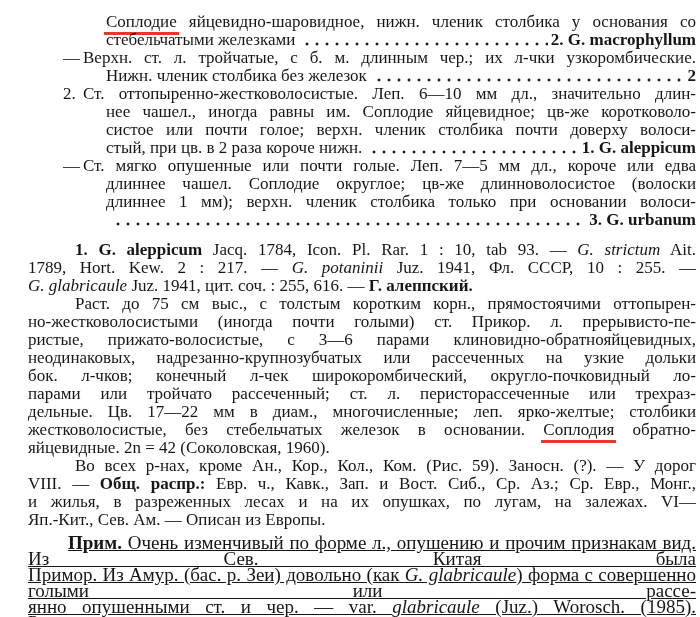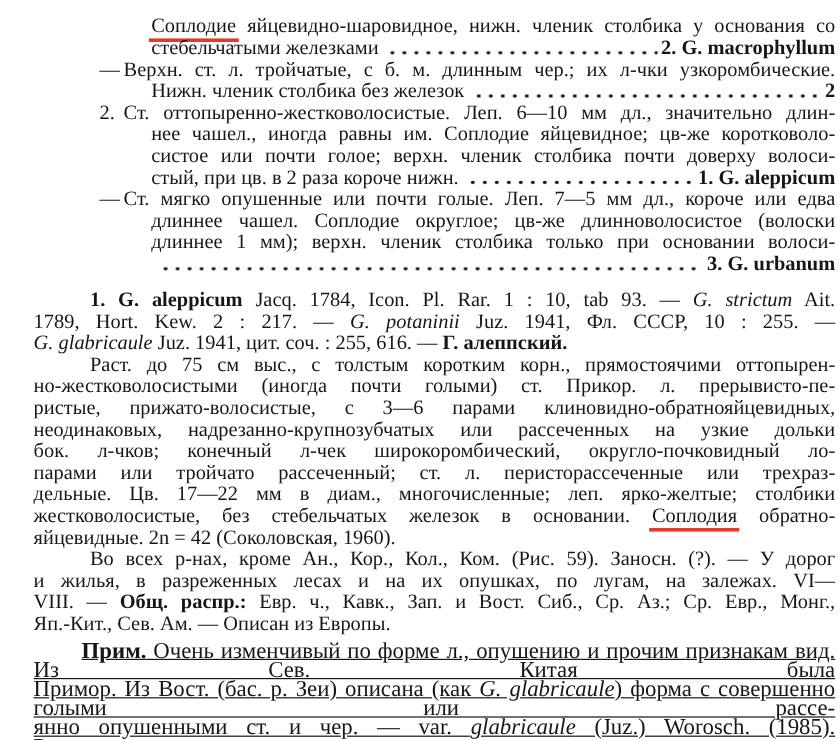--- a/index.html
+++ b/index.html
@@ -9,21 +9,21 @@
     margin:0 auto;
     background:#ffffff;
     color:#161616;
     font-family:"Liberation Serif","DejaVu Serif",serif;
     font-size:17px;
     box-sizing:border-box;
     padding:13px 4px 0 0;
     overflow:hidden;
   }
   
-  .key{padding-left:83px;}
+  .key{padding-left:63px;}
   .kline{line-height:18px;min-height:18px;}
   .cont{margin-left:43px;}
   .just{text-align:justify;text-align-last:justify;}
   .mrow{display:flex;}
   .marker{flex:0 0 20px;}
   .mtext{flex:1 1 auto;text-align:justify;text-align-last:justify;}
   
   .row{display:flex;align-items:flex-start;}
   .row .t{white-space:nowrap;}
   .row .ref{white-space:nowrap;font-weight:bold;}
@@ -137,35 +137,35 @@
       <div class="pline just">парами или тройчато рассеченный; ст. л. перисторассеченные или трехраз-</div>
       <div class="pline just">дельные. Цв. 17—22 мм в диам., многочисленные; леп. ярко-желтые; столбики</div>
       <div class="pline just">
         <span>жестковолосистые, без стебельчатых железок в основании. </span><span class="u-red">Соплодия</span><span> обратно-</span>
       </div>
       <div class="pline">яйцевидные. 2n = 42 (Соколовская, 1960).</div>
     </div>
 
     <div>
       <div class="pline indent just">Во всех р-нах, кроме Ан., Кор., Кол., Ком. (Рис. 59). Заносн. (?). — У дорог</div>
-      <div class="pline just">и жилья, в разреженных лесах и на их опушках, по лугам, на залежах. VI—</div>
       <div class="pline just">
         <span>VIII. — </span><span class="bd">Общ. распр.:</span><span> Евр. ч., Кавк., Зап. и Вост. Сиб., Ср. Аз.; Ср. Евр., Монг.,</span>
       </div>
+      <div class="pline just">и жилья, в разреженных лесах и на их опушках, по лугам, на залежах. VI—</div>
       <div class="pline">Яп.-Кит., Сев. Ам. — Описан из Европы.</div>
     </div>
 
     <div class="gap2"></div>
 
     <div class="note">
       <div class="nline indent just">
         <span class="bd">Прим.</span><span> Очень изменчивый по форме л., опушению и прочим признакам вид. Из Сев. Китая была</span>
       </div>
       <div class="nline just">
-        <span>Примор. Из Вост. (бас. р. Зеи) описана (как </span><span class="it">G. glabricaule</span><span>) форма с совершенно голыми или рассе-</span>
+        <span>Примор. Из Амур. (бас. р. Зеи) довольно (как </span><span class="it">G. glabricaule</span><span>) форма с совершенно голыми или рассе-</span>
       </div>
       <div class="nline just">
         <span>янно опушенными ст. и чер. — var. </span><span class="it">glabricaule</span><span> (Juz.) Worosch. (1985). Распространена она не только</span>
       </div>
       <div class="nline">в Амур., но и на юге Примор.</div>
     </div>
 
   </section>
 </div>
 

